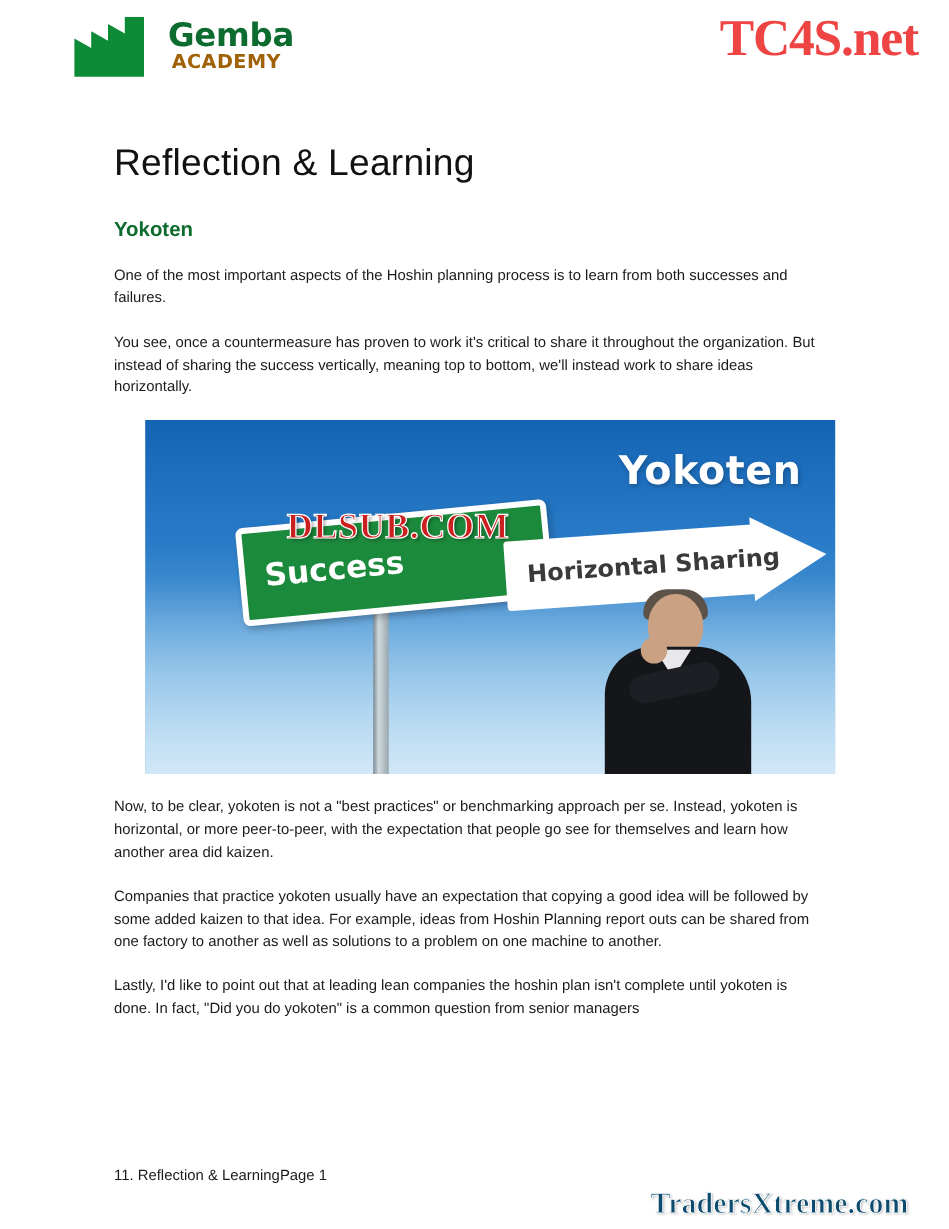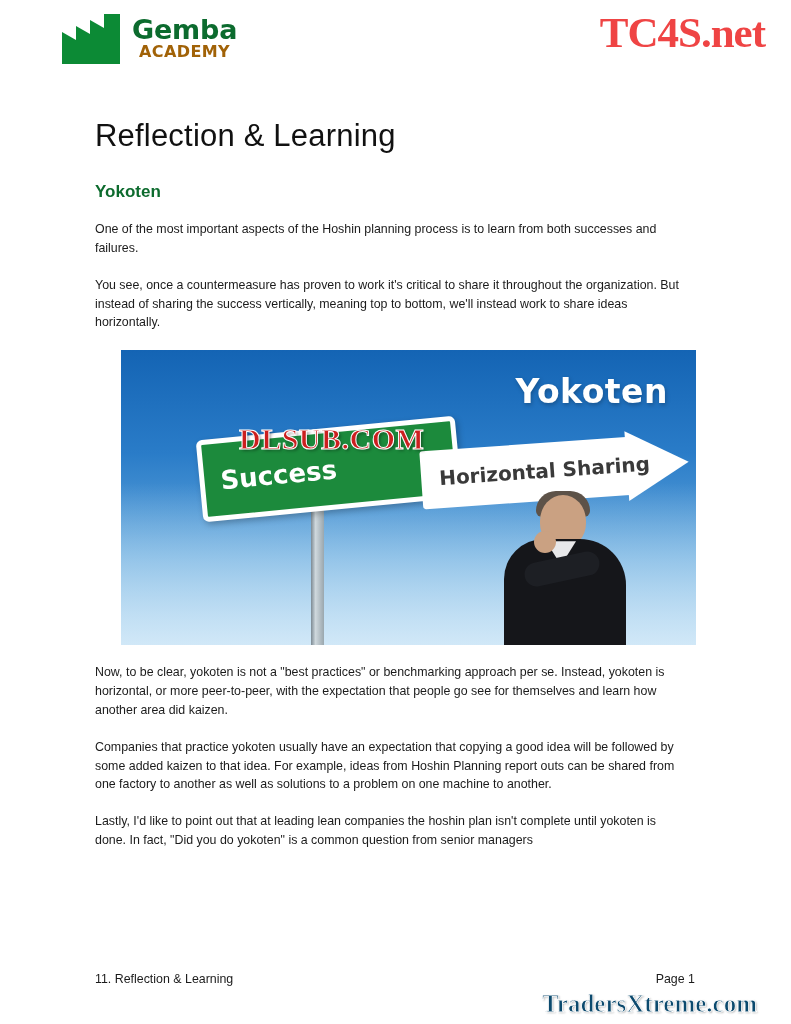--- a/index.html
+++ b/index.html
@@ -41,20 +41,21 @@
   .logo-text {
     line-height: 1.02;
     padding-top: 2px;
   }
   .logo-gemba {
     font-family: "DejaVu Sans", sans-serif;
     font-weight: bold;
     font-size: 27px;
     color: #0c6b2e;
     letter-spacing: -0.2px;
+    margin-left: 8px;
   }
   .logo-academy {
     font-family: "DejaVu Sans", sans-serif;
     font-weight: bold;
     font-size: 16px;
     color: #a16207;
     letter-spacing: 0.4px;
     text-align: center;
   }
   .watermark-top {
@@ -269,21 +270,21 @@
     white-space: nowrap;
   }
 
   
   .footer {
     position: absolute;
     left: 95px;
     bottom: 38px;
     width: 600px;
     display: flex;
-    justify-content: space-between;
+    justify-content: flex-start;
     font-size: 12.4px;
     color: #1b1b1b;
   }
   .watermark-bottom {
     position: absolute;
     right: 34px;
     bottom: 6px;
     font-family: "Liberation Serif", serif;
     font-weight: bold;
     font-size: 25px;

